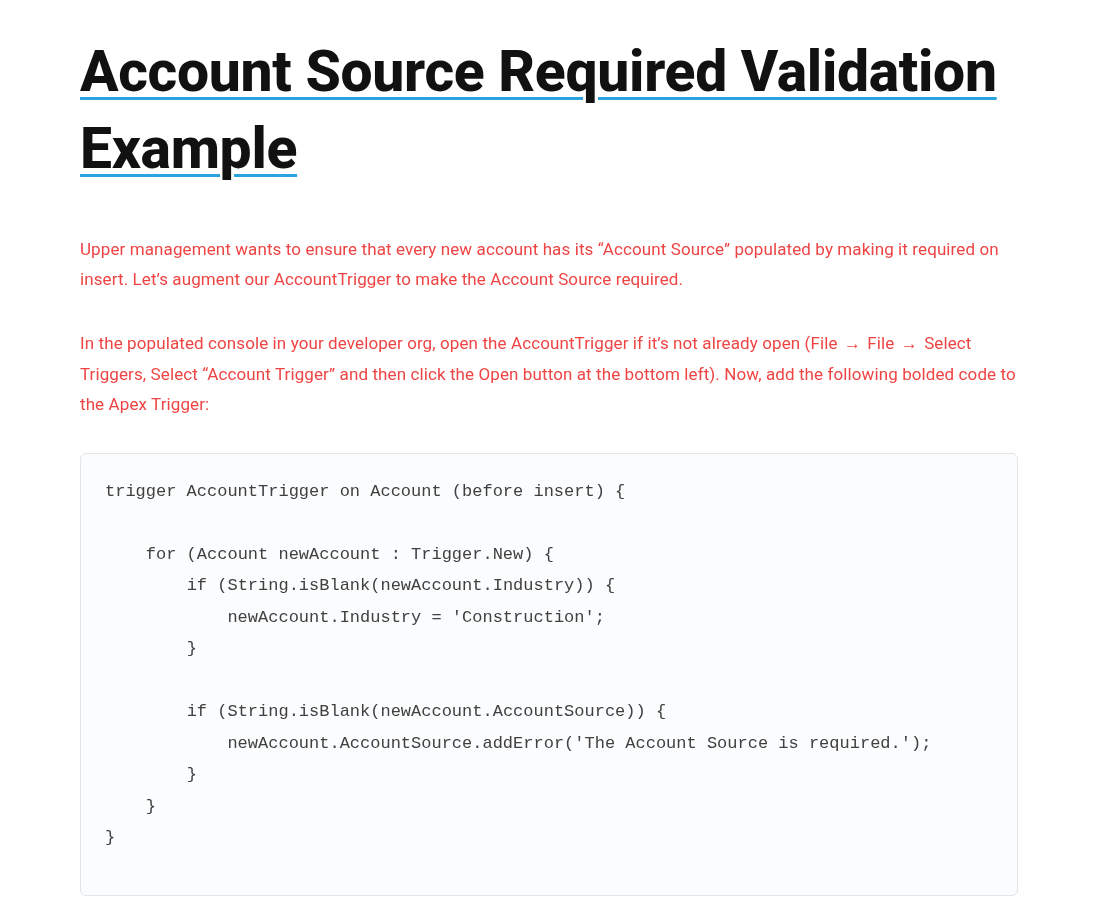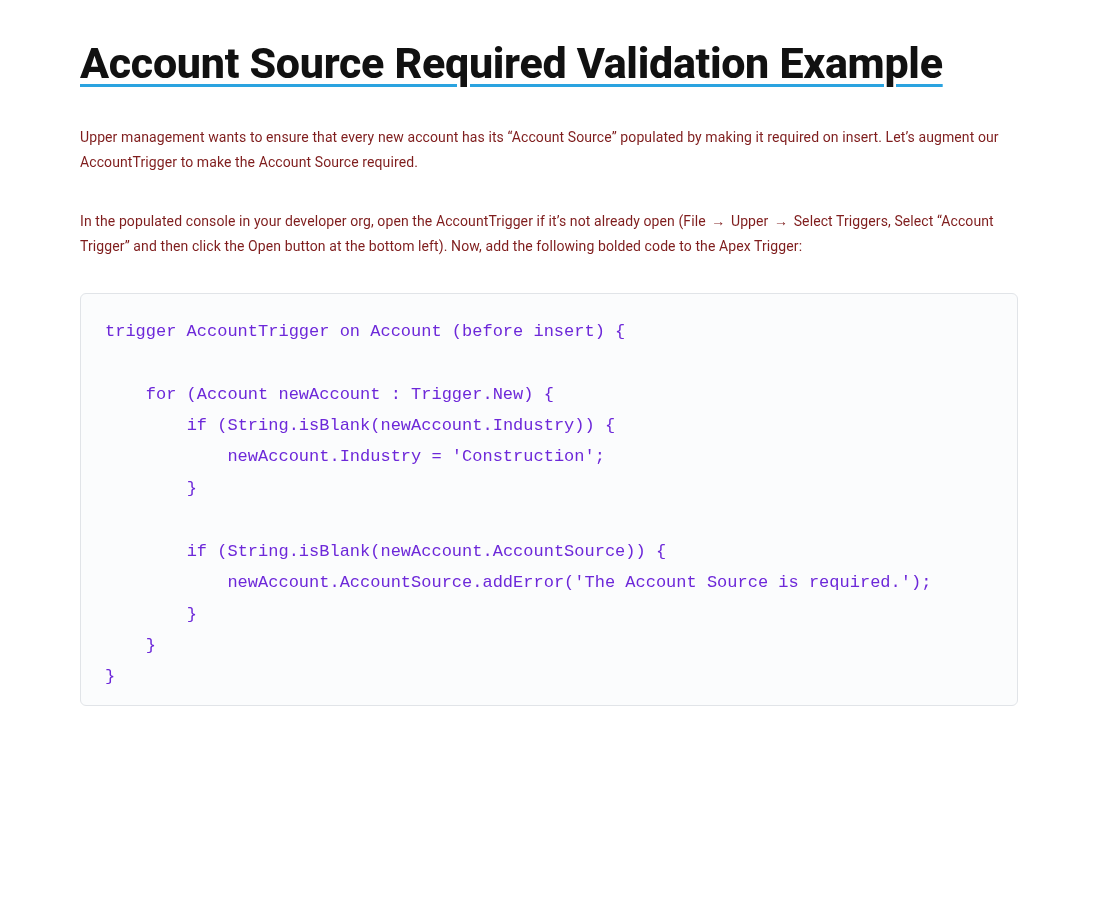--- a/index.html
+++ b/index.html
@@ -6,68 +6,68 @@
   html, body {
     background: #fff;
     font-family: -apple-system, BlinkMacSystemFont, "Segoe UI", Roboto, "Helvetica Neue", Arial, sans-serif;
     color: #1a1a1a;
   }
   .page {
     width: 1098px;
     padding: 34px 80px 60px 80px;
   }
   h1.title {
-    font-size: 43px;
+    font-size: 57px;
     font-weight: 800;
     line-height: 1.35;
     letter-spacing: -0.3px;
     color: #111;
-    margin-bottom: 33px;
+    margin-bottom: 46px;
   }
   h1.title .underline {
     text-decoration: underline;
     text-decoration-color: #2aa3e0;
     text-decoration-thickness: 3px;
     text-underline-offset: 6px;
   }
   p.body {
-    font-size: 14px;
+    font-size: 17px;
     line-height: 1.78;
-    color: #7f1d1d;
+    color: #ef4444;
     margin-bottom: 34px;
     letter-spacing: 0.1px;
   }
   .arrow { display: inline-block; padding: 0 2px; }
   pre.code {
     border: 1px solid #e1e4e8;
     border-radius: 6px;
     background: #fbfcfd;
-    padding: 22px 24px 12px 24px;
+    padding: 22px 24px 42px 24px;
     font-family: "Courier New", Courier, monospace;
     font-size: 17px;
     line-height: 1.85;
-    color: #6d28d9;
+    color: #404040;
     white-space: pre-wrap;
     word-wrap: break-word;
     margin-top: 18px;
   }
 </style>
 </head>
 <body>
 
 <div class="page">
 
   <h1 class="title">
     <span class="underline">Account Source Required Validation Example</span>
   </h1>
 
   <p class="body">Upper management wants to ensure that every new account has its “Account Source” populated by making it required on insert. Let’s augment our AccountTrigger to make the Account Source required.</p>
 
   <p class="body">
-    <span>In the populated console in your developer org, open the AccountTrigger if it’s not already open (File </span><span class="arrow">→</span><span> Upper </span><span class="arrow">→</span><span> Select Triggers, Select “Account Trigger” and then click the Open button at the bottom left). Now, add the following bolded code to the Apex Trigger:</span>
+    <span>In the populated console in your developer org, open the AccountTrigger if it’s not already open (File </span><span class="arrow">→</span><span> File </span><span class="arrow">→</span><span> Select Triggers, Select “Account Trigger” and then click the Open button at the bottom left). Now, add the following bolded code to the Apex Trigger:</span>
   </p>
 
   <pre class="code">trigger AccountTrigger on Account (before insert) {
 
     for (Account newAccount : Trigger.New) {
         if (String.isBlank(newAccount.Industry)) {
             newAccount.Industry = 'Construction';
         }
 
         if (String.isBlank(newAccount.AccountSource)) {

